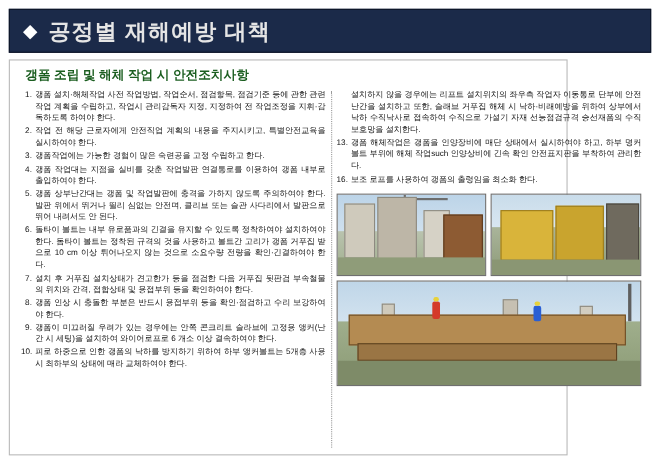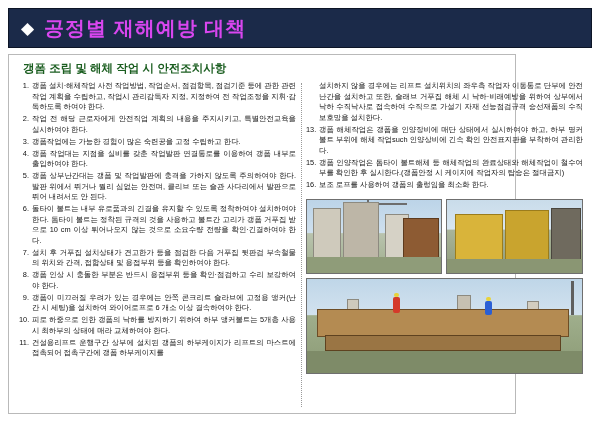--- a/index.html
+++ b/index.html
@@ -26,21 +26,21 @@
     box-sizing:border-box;
   }
   .header .diamond{
     color:#ffffff;
     font-size:17px;
     margin-left:12px;
     margin-right:10px;
     line-height:1;
   }
   .header .title{
-    color:#d946ef;
+    color:#e5e5e5;
     font-size:20px;
     font-weight:bold;
     letter-spacing:1px;
   }
   
   .panel{
     position:absolute;
     left:8px;top:54px;
     width:508px;height:360px;
     border:1px solid #b9b9b9;
@@ -198,40 +198,32 @@
               <span class="txt">갱폼 인상 시 충돌한 부분은 반드시 용접부위 등을 확인·점검하고 수리 보강하여야 한다.</span>
             </li>
           <li>
               <span class="num">9.</span>
               <span class="txt">갱폼이 미끄러질 우려가 있는 경우에는 안쪽 콘크리트 슬라브에 고정용 앵커(난간 시 세팅)을 설치하여 와이어로프로 6 개소 이상 결속하여야 한다.</span>
             </li>
           <li>
               <span class="num">10.</span>
               <span class="txt">피로 하중으로 인한 갱폼의 낙하를 방지하기 위하여 하부 앵커볼트는 5개층 사용시 최하부의 상태에 매라 교체하여야 한다.</span>
             </li>
-          <li>
-              <span class="num">11.</span>
-              <span class="txt">건설용리프트 운행구간 상부에 설치된 갱폼의 하부케이지가 리프트의 마스트에 접촉되어 접촉구간에 갱폼 하부케이지를</span>
-            </li>
         </ol>
       </div>
 
       <div class="col">
         <ol class="list">
           <li>
               <span class="num"></span>
               <span class="txt">설치하지 않을 경우에는 리프트 설치위치의 좌우측 작업자 이동통로 단부에 안전난간을 설치하고 또한, 슬래브 거푸집 해체 시 낙하·비래예방을 위하여 상부에서 낙하 수직낙사로 접속하여 수직으로 가설기 자재 선능점검규격 승선재폼의 수직보호망을 설치한다.</span>
             </li>
           <li>
               <span class="num">13.</span>
               <span class="txt">갱폼 해체작업은 갱폼을 인양장비에 매단 상태에서 실시하여야 하고, 하부 명커 볼트 부위에 해체 작업such 인양상비에 긴속 확인 안전표지판을 부착하여 관리한다.</span>
-            </li>
-          <li>
-              <span class="num">15.</span>
-              <span class="txt">갱폼 인양작업은 돔타이 볼트해체 등 해체작업의 완료상태와 해체작업이 철수여부를 확인한 후 실시한다.(갱폼안정 시 케이지에 작업자의 탑승은 절대금지)</span>
             </li>
           <li>
               <span class="num">16.</span>
               <span class="txt">보조 로프를 사용하여 갱폼의 출렁임을 최소화 한다.</span>
             </li>
         </ol>
 
         <div class="photos" style="position:relative;margin-top:8px;">
           <div class="photo-row">
             <div class="photo left pA">

